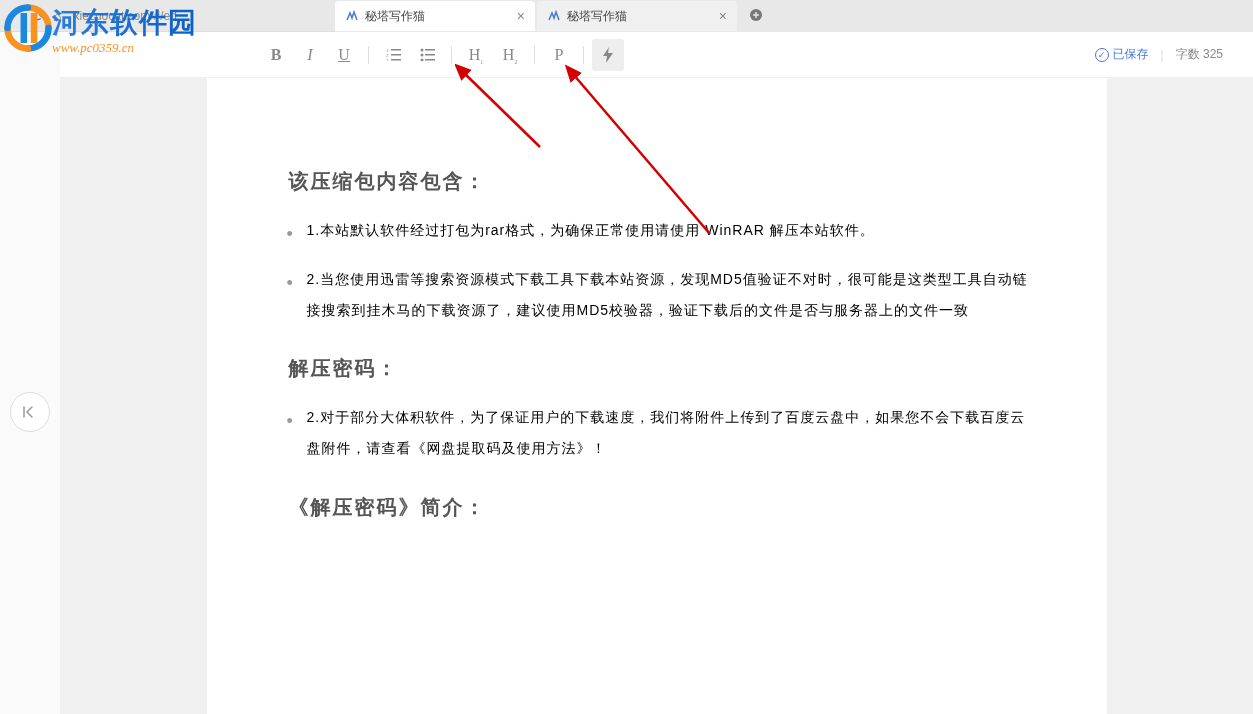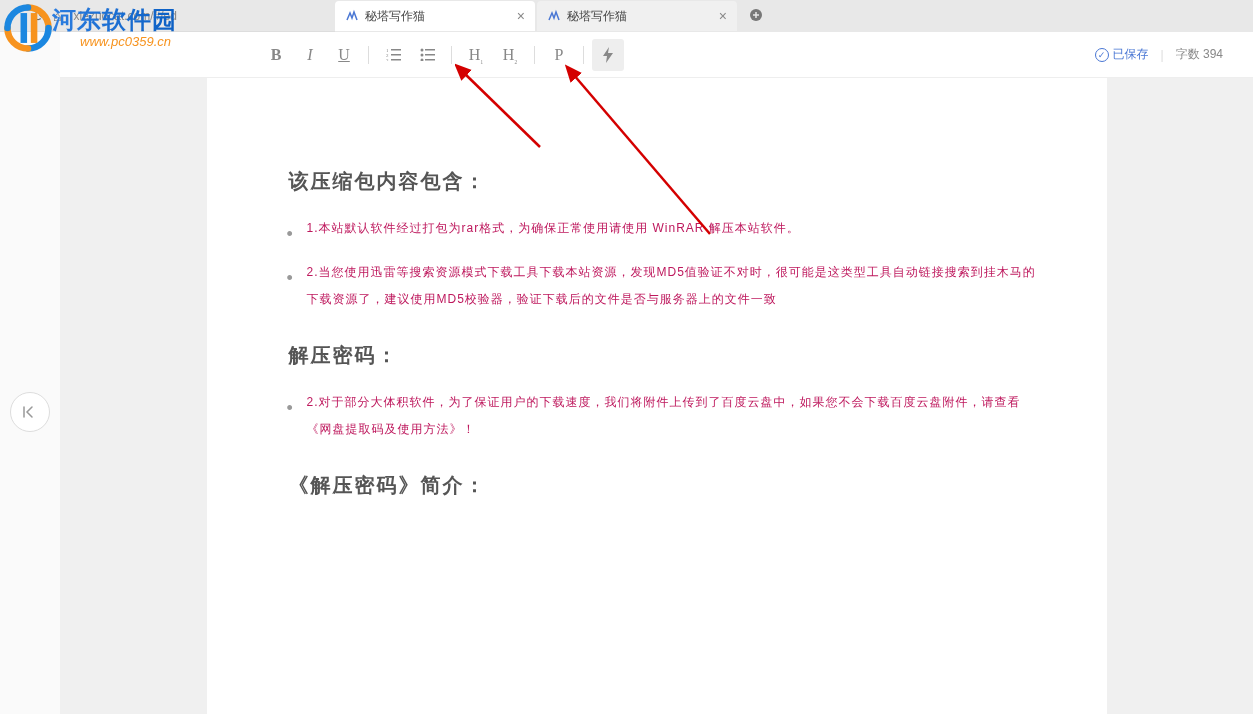--- a/index.html
+++ b/index.html
@@ -31,28 +31,28 @@
 .tb-divider { width: 1px; height: 18px; background: #ddd; margin: 0 6px; }
 
 .status-bar { display: flex; align-items: center; gap: 12px; font-size: 12px; color: #888; }
 .status-saved { display: flex; align-items: center; gap: 4px; color: #4a77d4; }
 .check-icon { display: inline-flex; width: 14px; height: 14px; border: 1.5px solid #4a77d4; border-radius: 50%; align-items: center; justify-content: center; font-size: 9px; }
 
 .paper { background: #fff; margin: 0 auto; max-width: 900px; min-height: 800px; padding: 60px 0; }
 .content { padding: 0 70px; color: #555; }
 .content h2 { font-size: 20px; color: #555; font-weight: 600; margin: 30px 12px 20px; letter-spacing: 2px; }
 .content ul { list-style: none; padding-left: 30px; }
-.content li { position: relative; font-size: 12px; line-height: 2.2; margin-bottom: 18px; letter-spacing: 1px; color: #be185d; }
+.content li { position: relative; font-size: 14px; line-height: 2.2; margin-bottom: 18px; letter-spacing: 1px; color: #000000; }
 .content li::before { content: "•"; position: absolute; left: -20px; color: #999; font-size: 18px; }
 
 .watermark { position: absolute; top: 0; left: 0; z-index: 100; display: flex; align-items: flex-start; pointer-events: none; }
 .wm-logo { width: 56px; height: 56px; position: relative; }
 .wm-text { margin-left: -4px; }
-.wm-title { font-size: 24px; font-weight: bold; background: linear-gradient(90deg, #2b7de0 0%, #0b5fc4 100%); -webkit-background-clip: text; -webkit-text-fill-color: transparent; letter-spacing: 1px; margin-top: 4px; }
-.wm-url { font-size: 13px; color: #f7931e; font-family: Liberation Sans, sans-serif; font-style: italic; margin-top: -2px; margin-left: 28px; }
+.wm-title { font-size: 28px; font-weight: bold; background: linear-gradient(90deg, #2b7de0 0%, #0b5fc4 100%); -webkit-background-clip: text; -webkit-text-fill-color: transparent; letter-spacing: 1px; margin-top: 4px; }
+.wm-url { font-size: 13px; color: #f7931e; font-family: Liberation Serif, serif; font-style: italic; margin-top: -2px; }
 
 .arrow { position: absolute; z-index: 50; pointer-events: none; }
 </style>
 </head>
 <body>
 
 <div class="watermark">
   <div class="wm-logo">
     <svg viewBox="0 0 60 60" width="56" height="56">
       <path d="M30 8 A22 22 0 0 1 52 30" fill="none" stroke="#f7931e" stroke-width="7" stroke-linecap="round"></path>
@@ -158,21 +158,21 @@
             </svg>
         </div>
       </div>
       <div class="status-bar">
         <span class="status-saved">
           <span class="check-icon">✓</span>
           <span>已保存</span>
         </span>
         <span style="color:#ddd">|</span>
         <span>
-          <span>字数</span> <span>394</span>
+          <span>字数</span> <span>325</span>
         </span>
       </div>
     </div>
 
     <svg class="arrow" style="left:395px; top:30px" width="100" height="100">
       <defs>
           <marker id="ah1" markerWidth="10" markerHeight="10" refX="2" refY="3" orient="auto">
             <path d="M0,0 L0,6 L7,3 z" fill="#d40000"></path>
           </marker>
         </defs>

